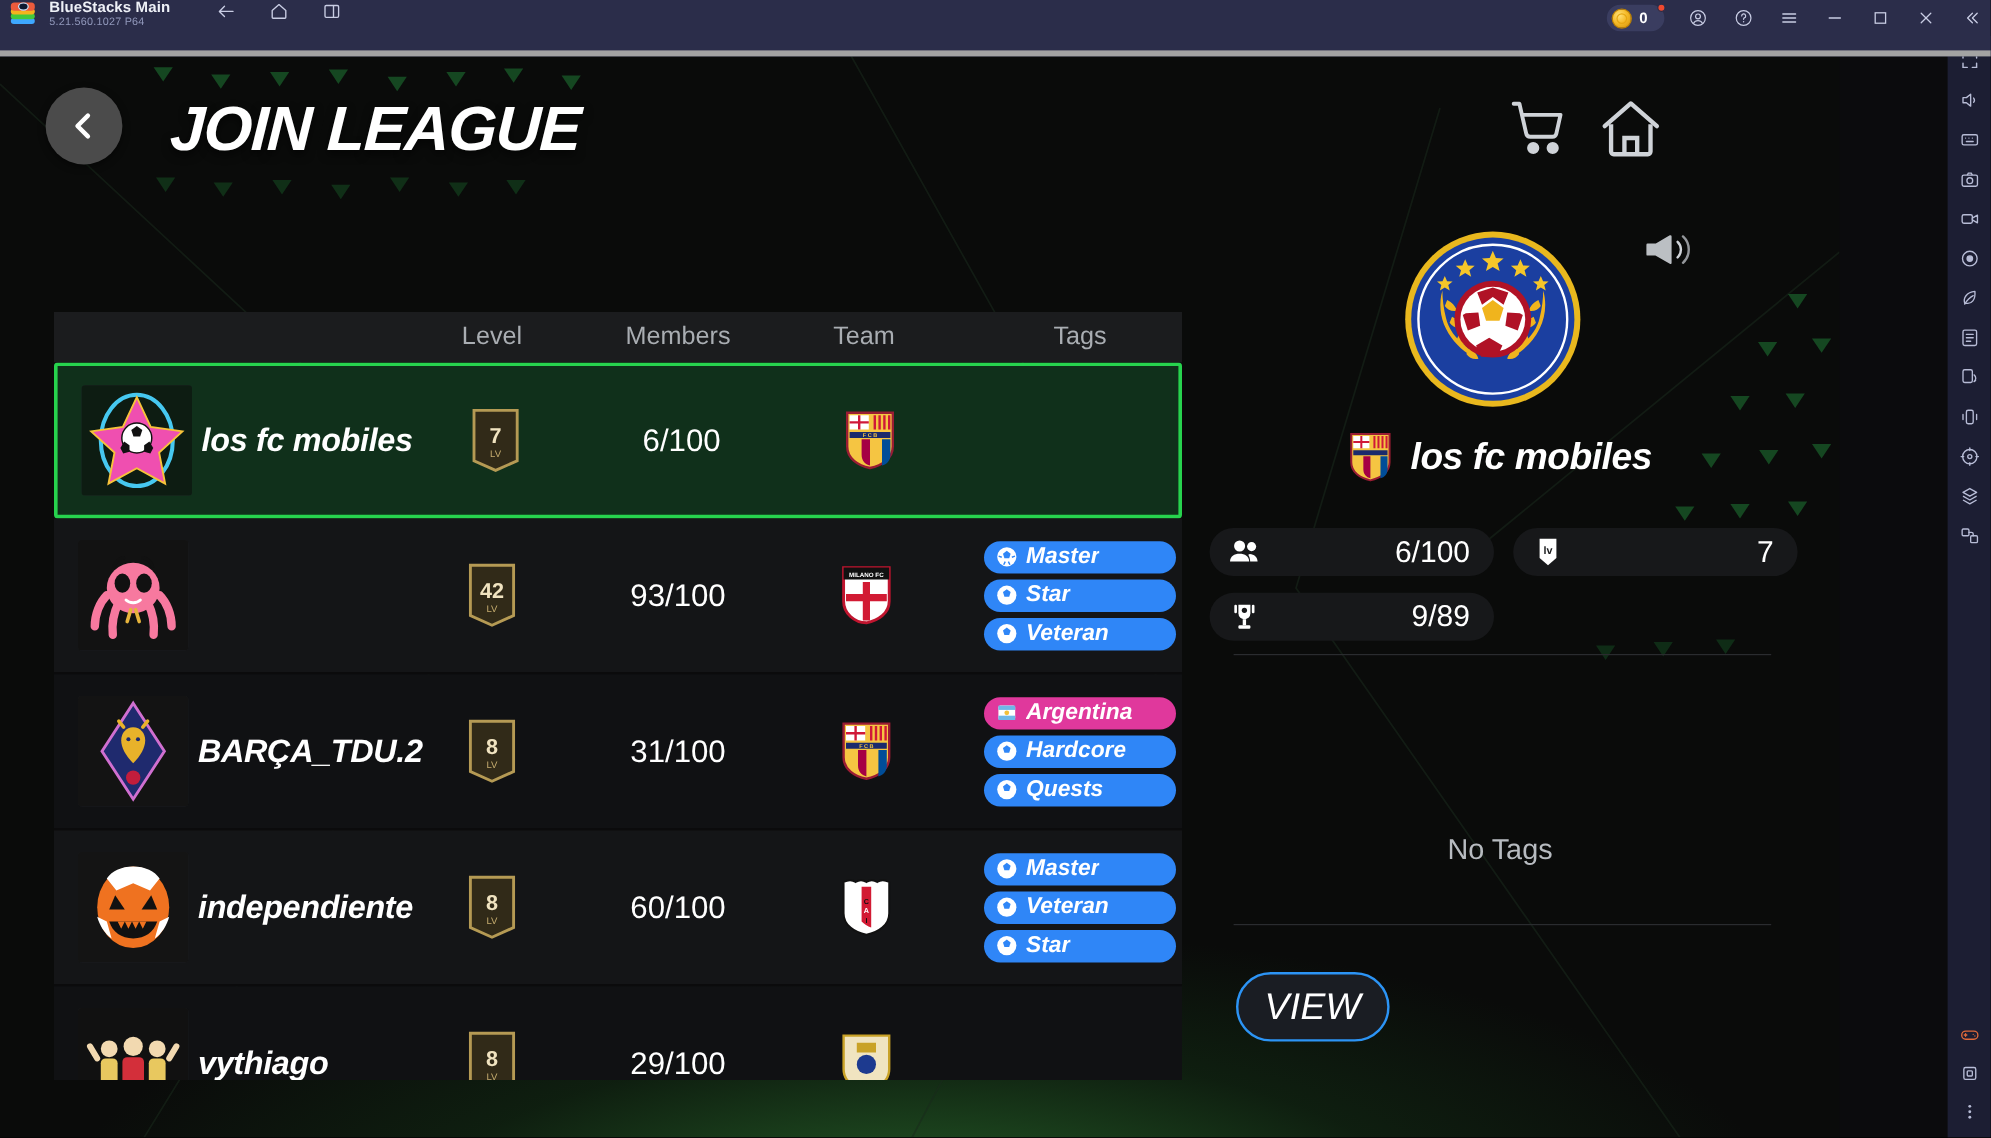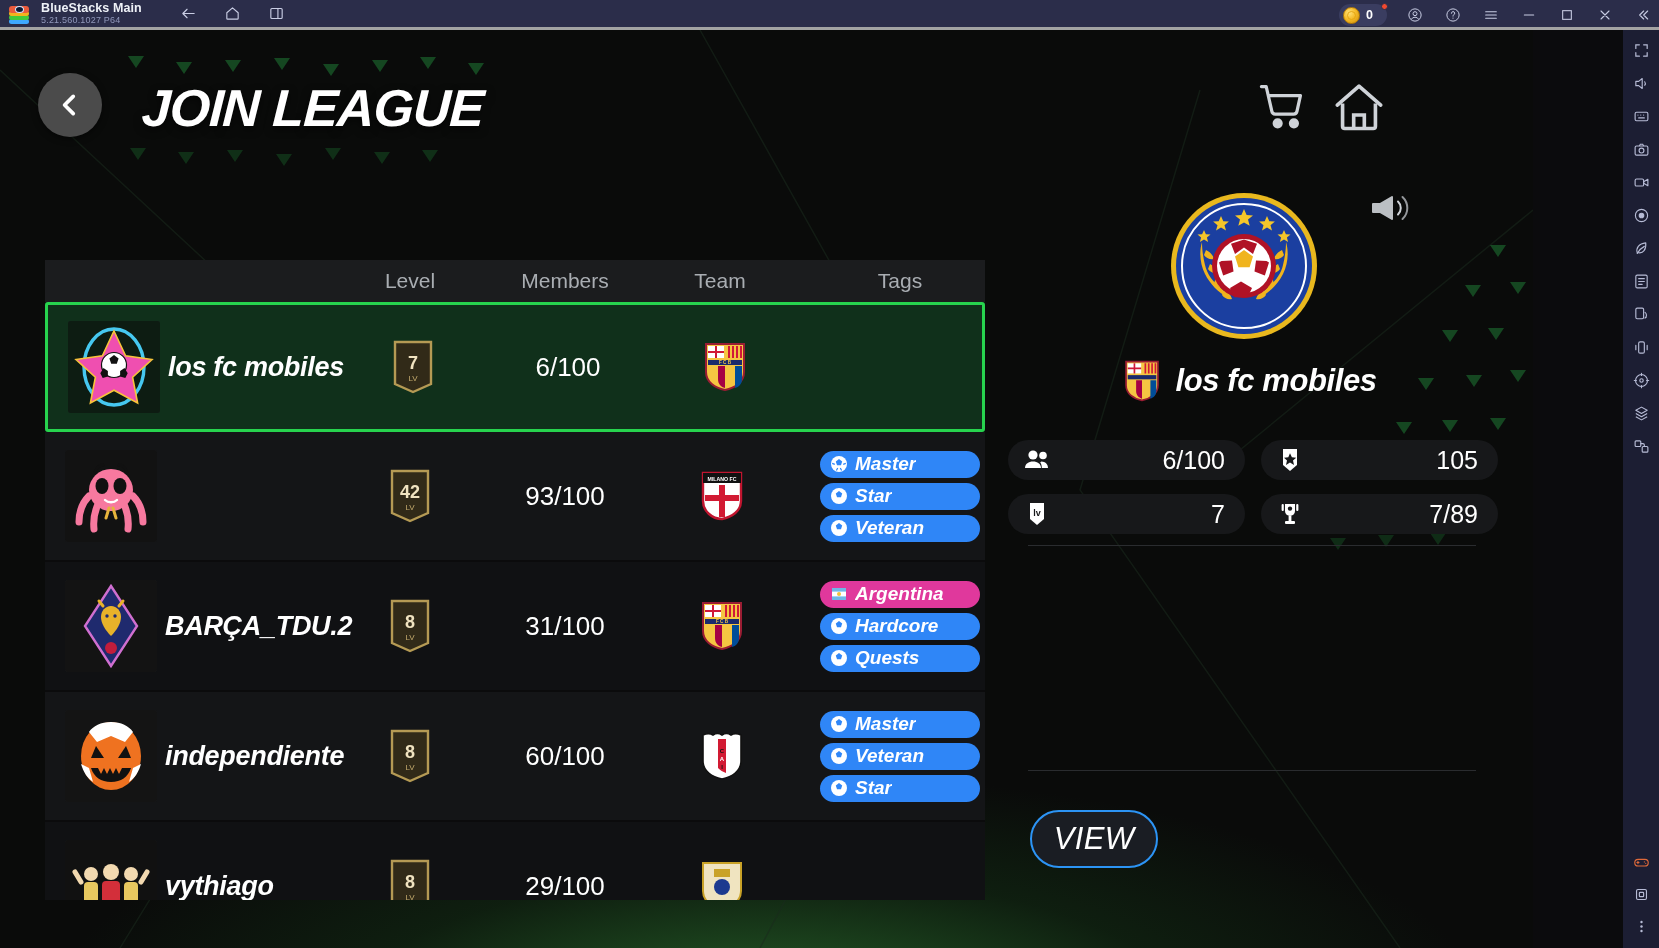--- a/index.html
+++ b/index.html
@@ -7,23 +7,23 @@
     width: 1659px; height: 948px;
     background: #000;
     font-family: "Liberation Sans", sans-serif;
     overflow: hidden;
   }
 
   
   #app { position: relative; width: 1659px; height: 948px; background:#0b0b0d; }
 
   .titlebar {
-    position:absolute; top:0; left:0; width:1659px; height:30px;
-    background:#2b2d4a; display:flex; align-items:center;
-    border-bottom:3px solid #a3a3a3; z-index:50;
+    position:absolute; top:0; left:0; width:1659px; height:47px;
+    background:#2b2d4a; display:flex; align-items:flex-start;
+    border-bottom:5px solid #a3a3a3; z-index:50;
   }
   .bs-logo { width:22px; height:20px; margin-left:9px; position:relative; }
   .bs-logo i { position:absolute; left:0; border-radius:3px; display:block; }
   .bs-l1{ width:20px;height:5px;bottom:0;background:#3ea8ff;}
   .bs-l2{ width:20px;height:5px;bottom:4px;background:#43c93b;}
   .bs-l3{ width:20px;height:5px;bottom:8px;background:#f4b31d;}
   .bs-l4{ width:20px;height:7px;bottom:11px;background:#eb5b3c;border-radius:4px;}
   .bs-dot{ position:absolute; left:6px; bottom:11px; width:9px;height:7px;border-radius:50%;
            background:#0d1830; border:1px solid #cfe6ff;}
   .bs-title { margin-left:10px; line-height:1.05; }
@@ -677,50 +677,42 @@
               <path d="M3 22c0-4.4 3.6-6.6 8-6.6s8 2.2 8 6.6z"></path>
               <path d="M19.5 15.6c3.6.3 6.5 2.4 6.5 6.4h-6.2c0-2.4-.6-4.4-1.6-5.8z"></path>
               </svg>
           </span>
           <span class="sval">6/100</span>
         </div>
         <div class="stat">
           <span class="sic">
             <svg viewBox="0 0 30 28" fill="#fff">
               <path d="M8 3h14v16l-7 6-7-6z"></path>
-              <path d="M15 7.2l1.9 4 4.3.5-3.2 2.9 1 4.3-4-2.3-4 2.3 1-4.3L9 11.7l4.3-.5z" fill="#17181a"></path>
-              </svg>
-          </span>
-          <span class="sval">105</span>
-        </div>
-        <div class="stat">
-          <span class="sic">
-            <svg viewBox="0 0 30 28" fill="#fff">
-              <path d="M8 3h14v16l-7 6-7-6z"></path>
               <text x="15" y="15.5" text-anchor="middle" font-size="9" font-weight="bold" fill="#17181a" font-family="Liberation Sans, sans-serif">lv</text>
               </svg>
           </span>
           <span class="sval">7</span>
         </div>
         <div class="stat">
           <span class="sic">
             <svg viewBox="0 0 30 28" fill="#fff">
               <path d="M10 4h10v7a5 5 0 0 1-10 0z"></path>
               <rect x="6.6" y="4" width="2.2" height="7" rx="1"></rect>
               <rect x="21.2" y="4" width="2.2" height="7" rx="1"></rect>
               <rect x="13.6" y="16" width="2.8" height="5"></rect>
               <rect x="10" y="21" width="10" height="3" rx="1"></rect>
               <circle cx="15" cy="8.6" r="2.2" fill="#17181a"></circle>
               </svg>
           </span>
-          <span class="sval">7/89</span>
+          <span class="sval">9/89</span>
         </div>
       </div>
 
       <div class="divider"></div>
+      <div class="notags">No Tags</div>
       <div class="divider2"></div>
 
       <div class="cta">
         <div class="b view">VIEW</div>
       </div>
     </div>
   </div>
 
   <div class="sidebar">
     <div class="sb-ic">

